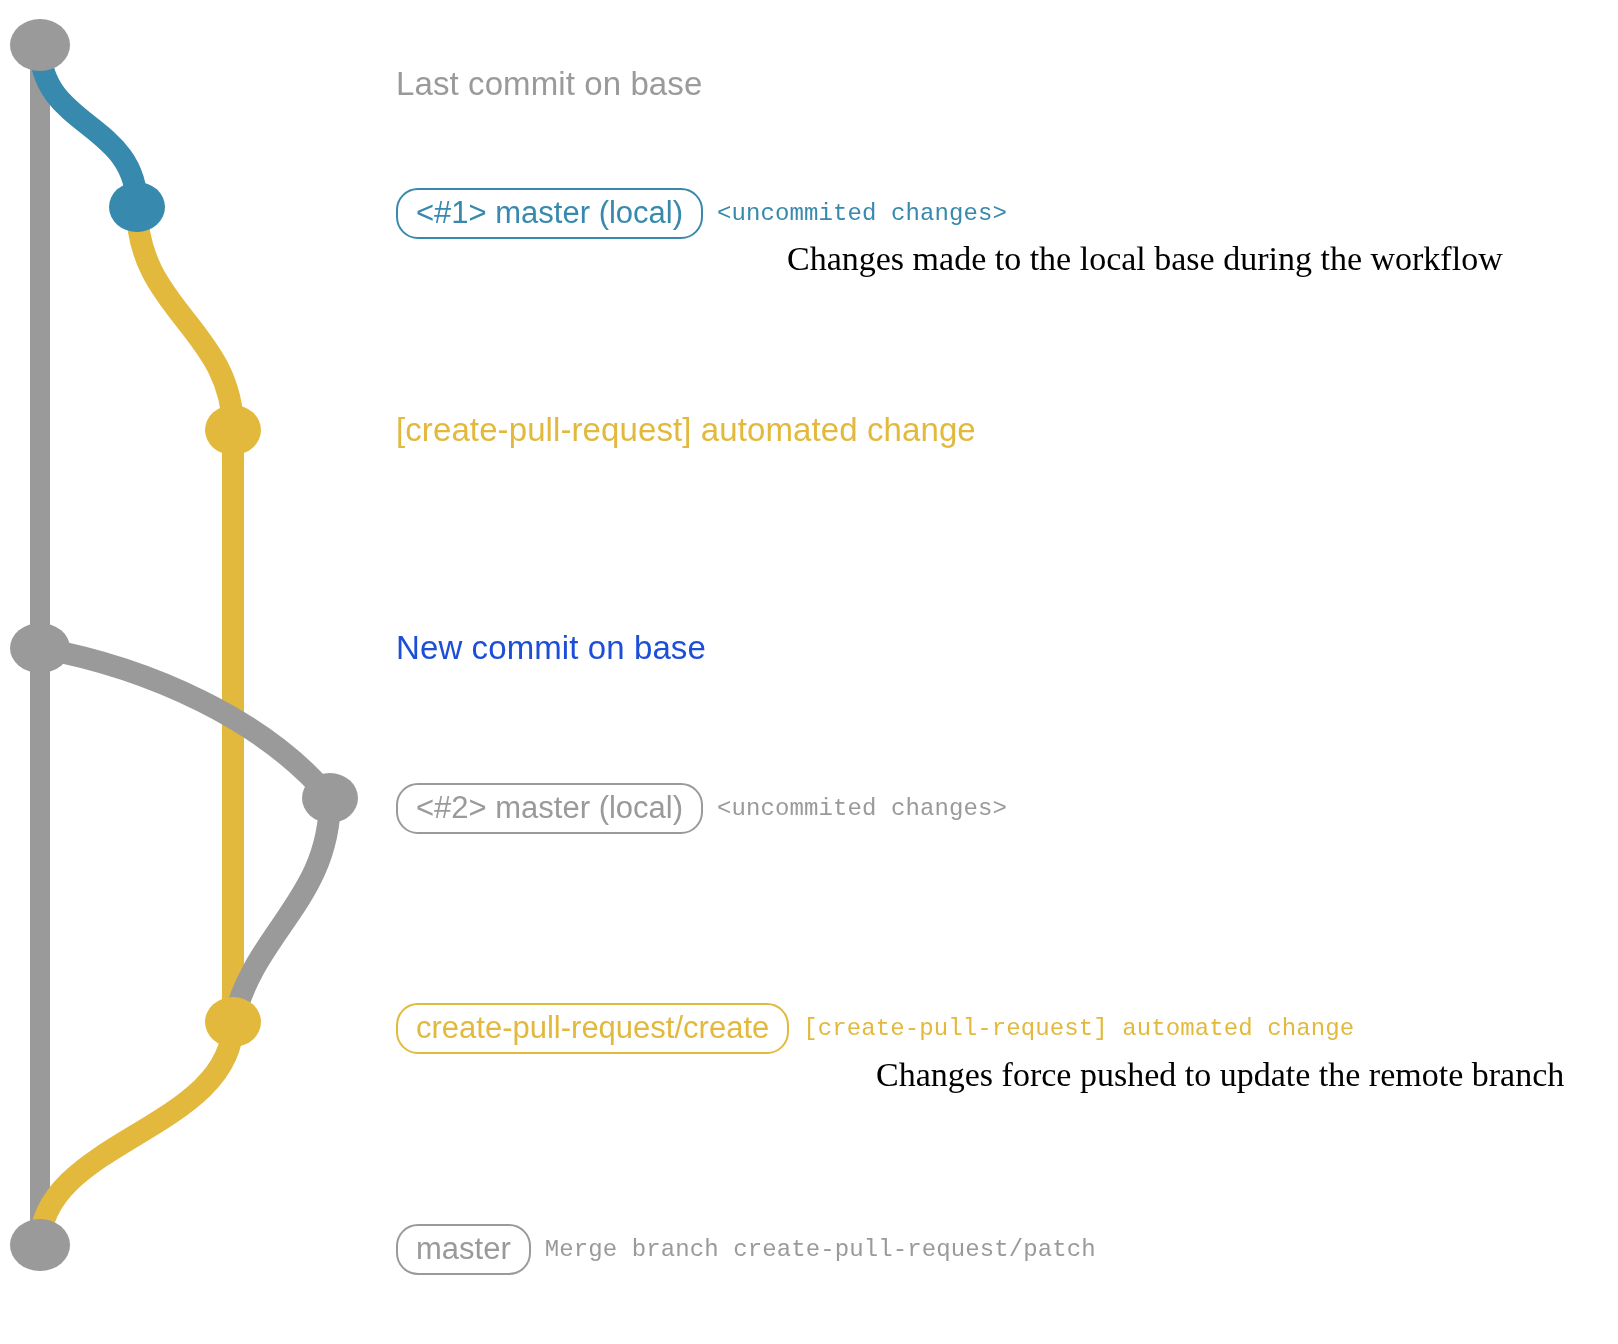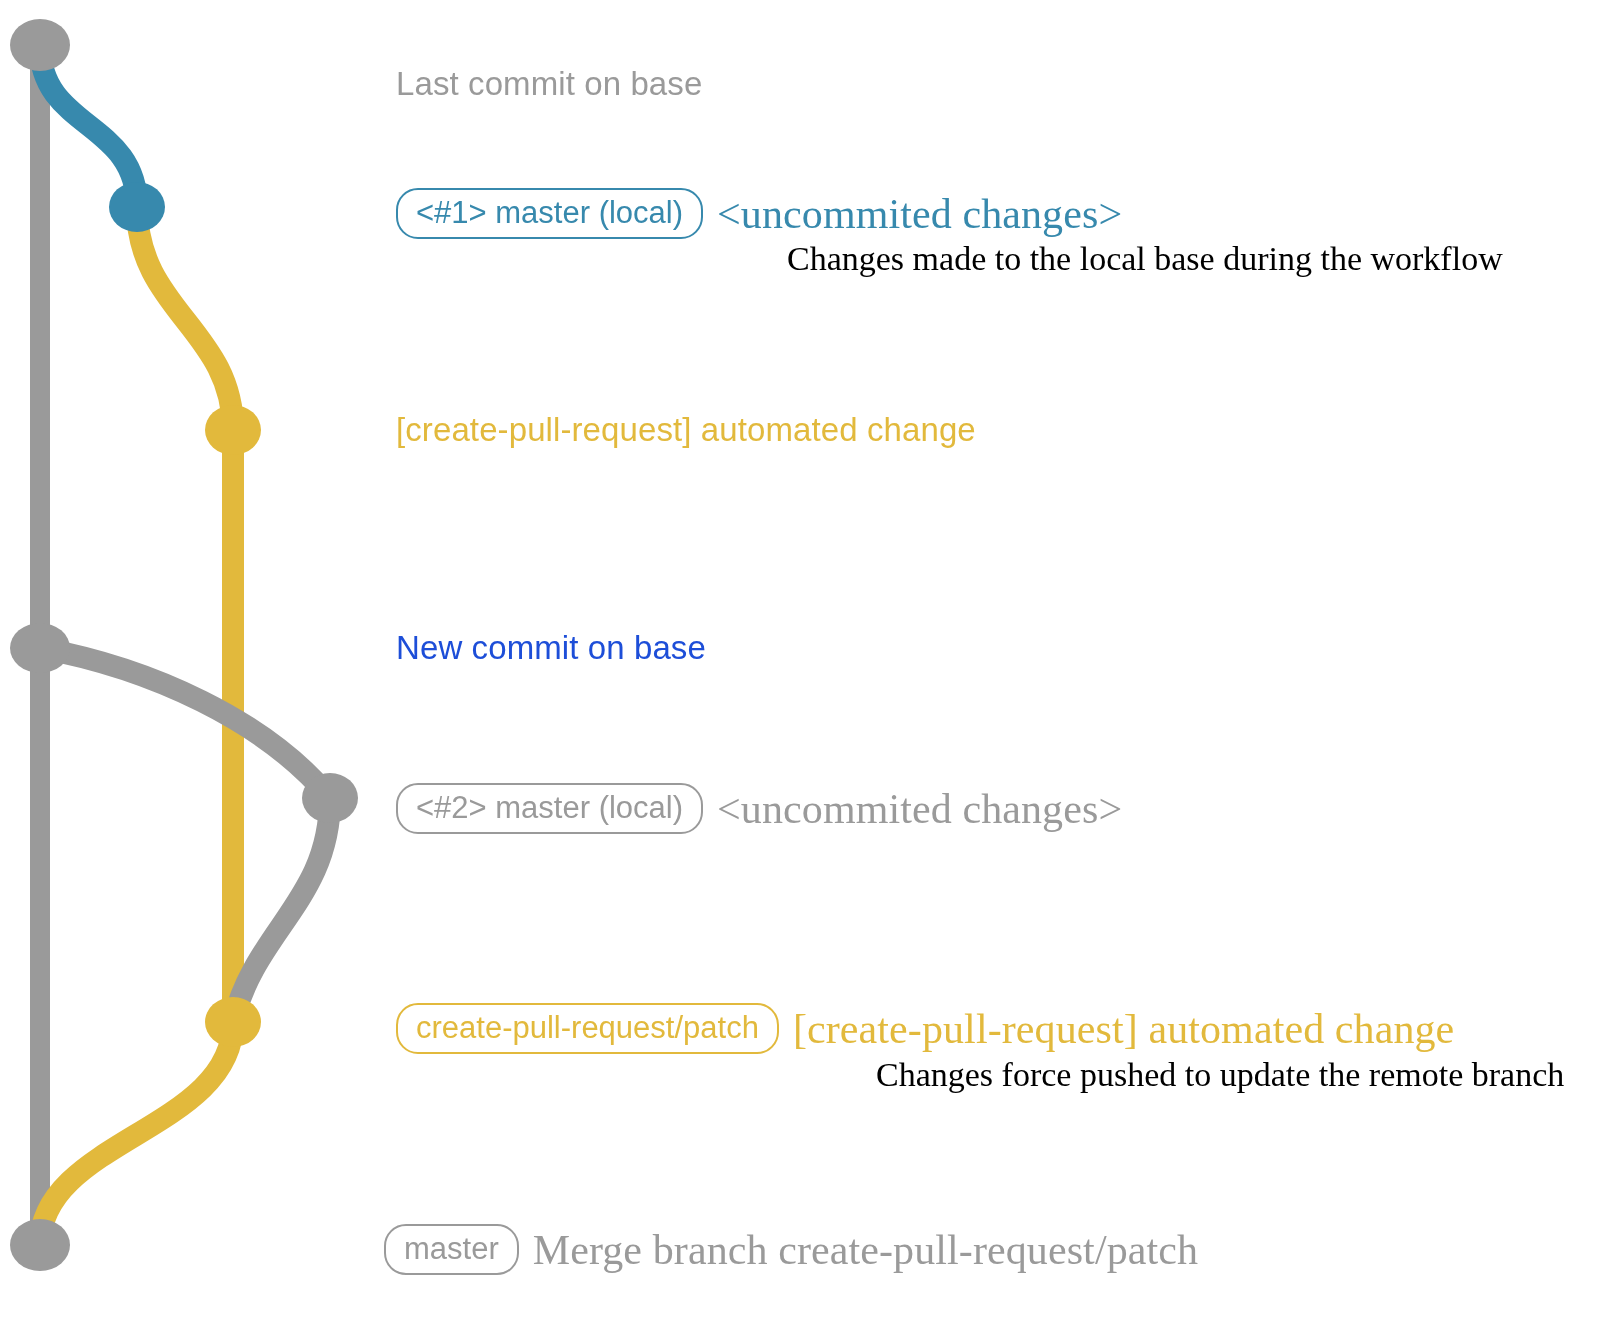--- a/index.html
+++ b/index.html
@@ -54,22 +54,22 @@
     background: #ffffff;
   }
   .badge.blue   { border-color: #3789ad; color: #3789ad; }
   .badge.yellow { border-color: #e2b93c; color: #e2b93c; }
   .badge.gray   { border-color: #9a9a9a; color: #9a9a9a; }
 
   .subject {
     display: inline-block;
     vertical-align: middle;
     margin-left: 14px;
-    font-family: Liberation Serif, serif;
-    font-size: 42px;
+    font-family: Liberation Mono, monospace;
+    font-size: 24px;
     letter-spacing: 0.1px;
   }
   .subject.blue   { color: #3789ad; }
   .subject.yellow { color: #e2b93c; }
   .subject.gray   { color: #9a9a9a; }
 
   .note {
     position: absolute;
     font-family: "Liberation Serif", serif;
     font-size: 34px;
@@ -122,21 +122,21 @@
 
   <div class="row" style="left:396px; top:629px;">
     <span class="caption gray" style="color:#1d4ed8;">New commit on base</span>
   </div>
 
   <div class="row" style="left:396px; top:783px;">
     <span class="badge gray">&lt;#2&gt; master (local)</span><span class="subject gray">&lt;uncommited changes&gt;</span>
   </div>
 
   <div class="row" style="left:396px; top:1003px;">
-    <span class="badge yellow">create-pull-request/patch</span><span class="subject yellow">[create-pull-request] automated change</span>
+    <span class="badge yellow">create-pull-request/create</span><span class="subject yellow">[create-pull-request] automated change</span>
   </div>
   <div class="note" style="left:876px; top:1056px;">Changes force pushed to update the remote branch</div>
 
-  <div class="row" style="left:384px; top:1224px;">
+  <div class="row" style="left:396px; top:1224px;">
     <span class="badge gray">master</span><span class="subject gray">Merge branch create-pull-request/patch</span>
   </div>
 
 </div>
 
 </body></html>

